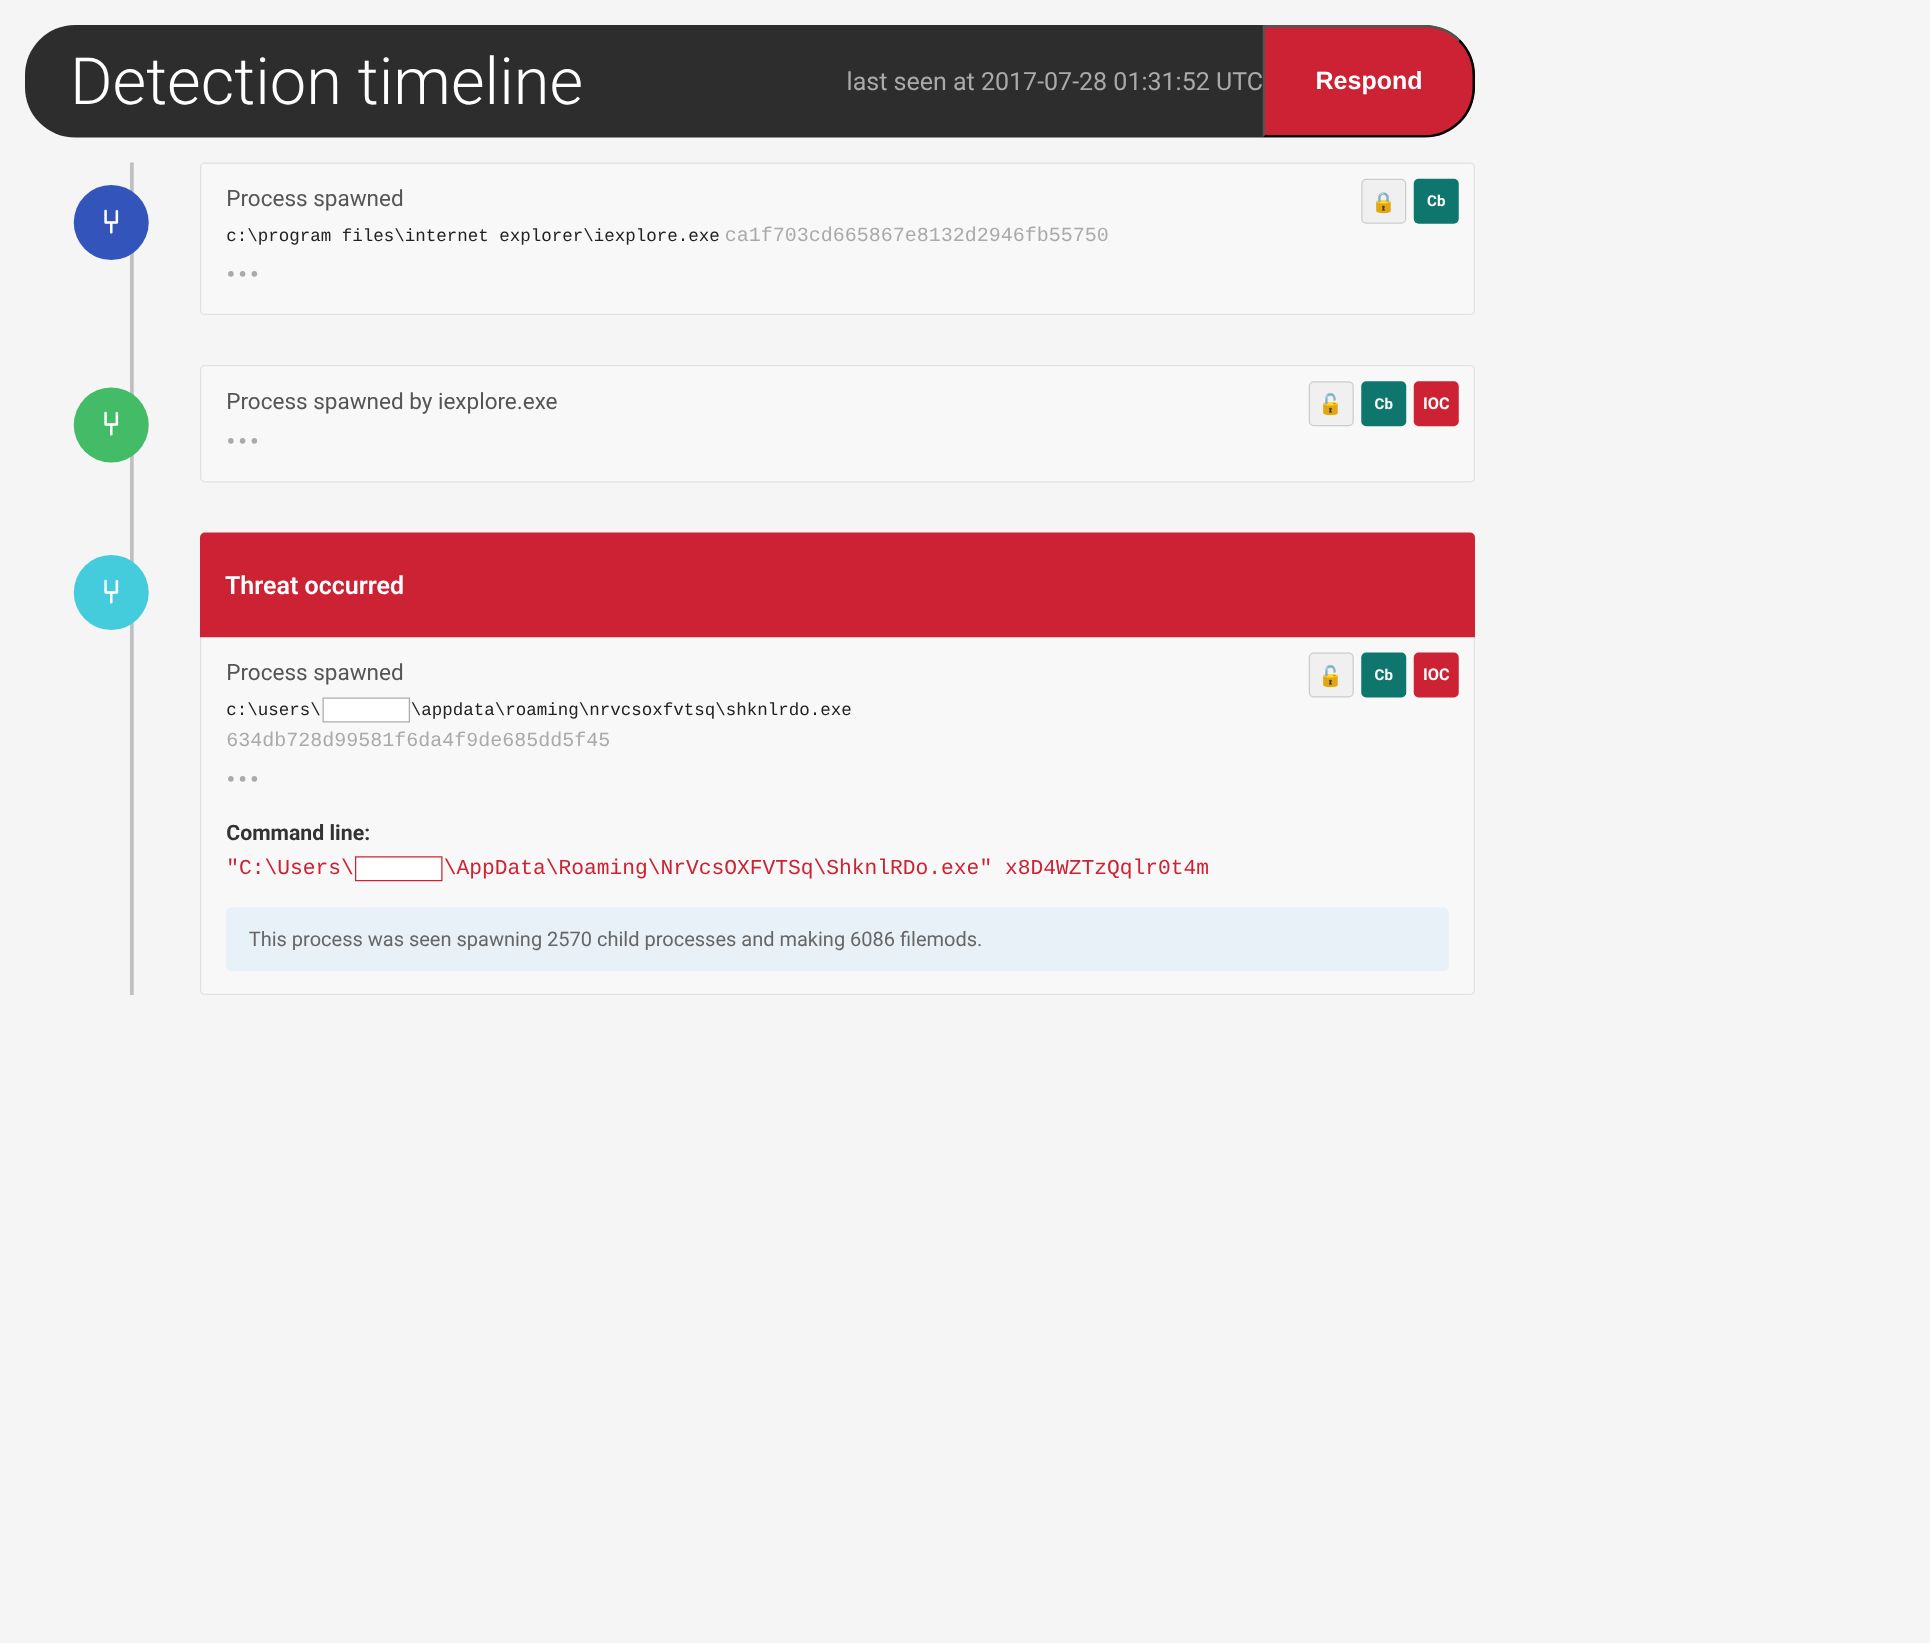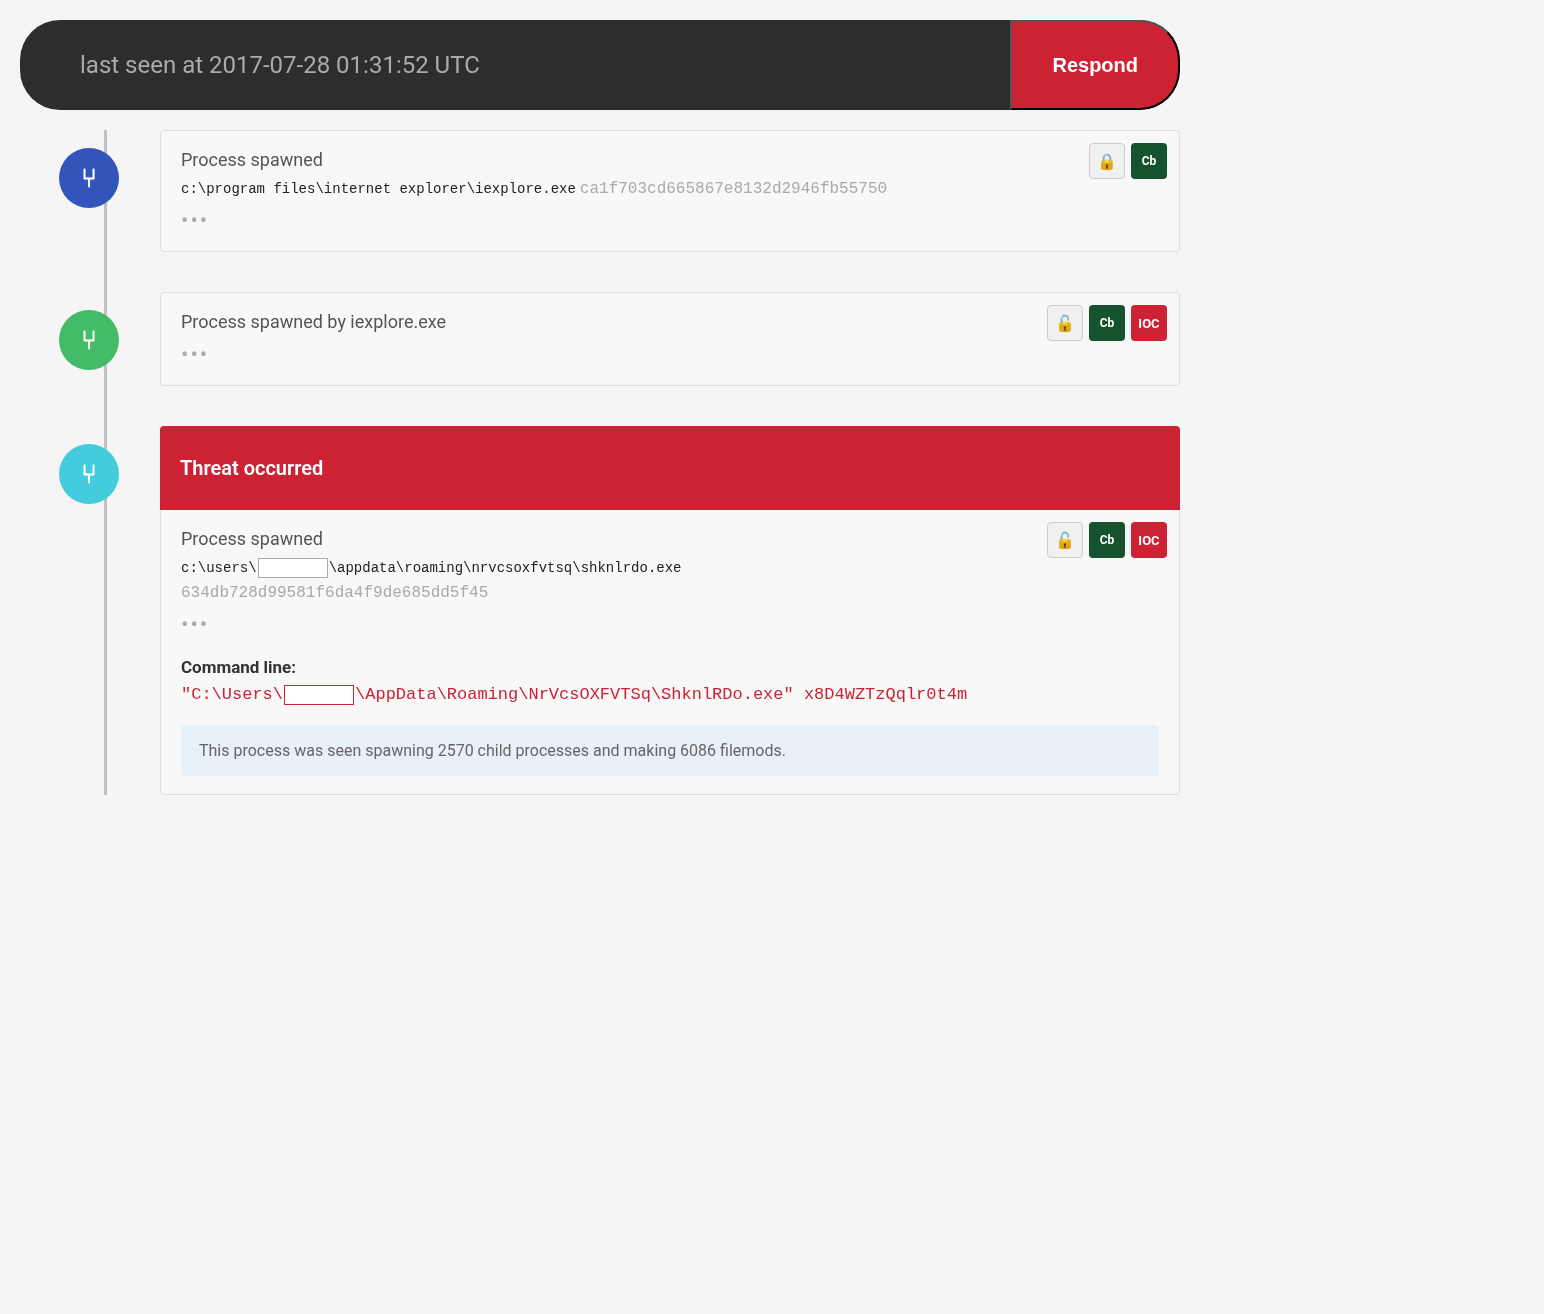--- a/index.html
+++ b/index.html
@@ -21,25 +21,26 @@
     }
 
     .header-title {
       font-size: 52px;
       font-weight: 300;
       color: #ffffff;
       white-space: nowrap;
     }
 
     .header-subtitle {
-      font-size: 24px;
+      font-size: 20px;
       color: #aaaaaa;
       margin-left: 24px;
       white-space: nowrap;
       flex: 1;
+      text-align: right;
     }
 
     .header-respond {
       background: #cc2233;
       color: #ffffff;
       font-size: 20px;
       font-weight: 700;
       padding: 0 40px;
       height: 90px;
       display: flex;
@@ -129,21 +130,21 @@
       font-size: 16px;
     }
 
     .badge-lock-red {
       background: #f0f0f0;
       border: 1px solid #ccc;
       color: #cc2233;
       font-size: 16px;
     }
 
-    .badge-cb { background: #14532d; }
+    .badge-cb { background: #0f766e; }
     .badge-ioc { background: #cc2233; font-size: 13px; }
 
     .event-title {
       font-size: 18px;
       color: #555;
       margin-bottom: 8px;
       margin-right: 100px;
     }
 
     .event-path {
@@ -219,20 +220,21 @@
       color: #aaa;
       margin-top: 6px;
     }
   </style>
 </head>
 <body>
 
 <div style="padding: 20px;">
 
   <div class="header">
+    <span class="header-title">Detection timeline</span>
     <span class="header-subtitle">last seen at 2017-07-28 01:31:52 UTC</span>
     <button class="header-respond">Respond</button>
   </div>
 
   <div class="timeline">
     <div class="timeline-line"></div>
 
     <div class="timeline-event">
       <div class="timeline-dot dot-blue">
         <span class="dot-icon">⑂</span>

